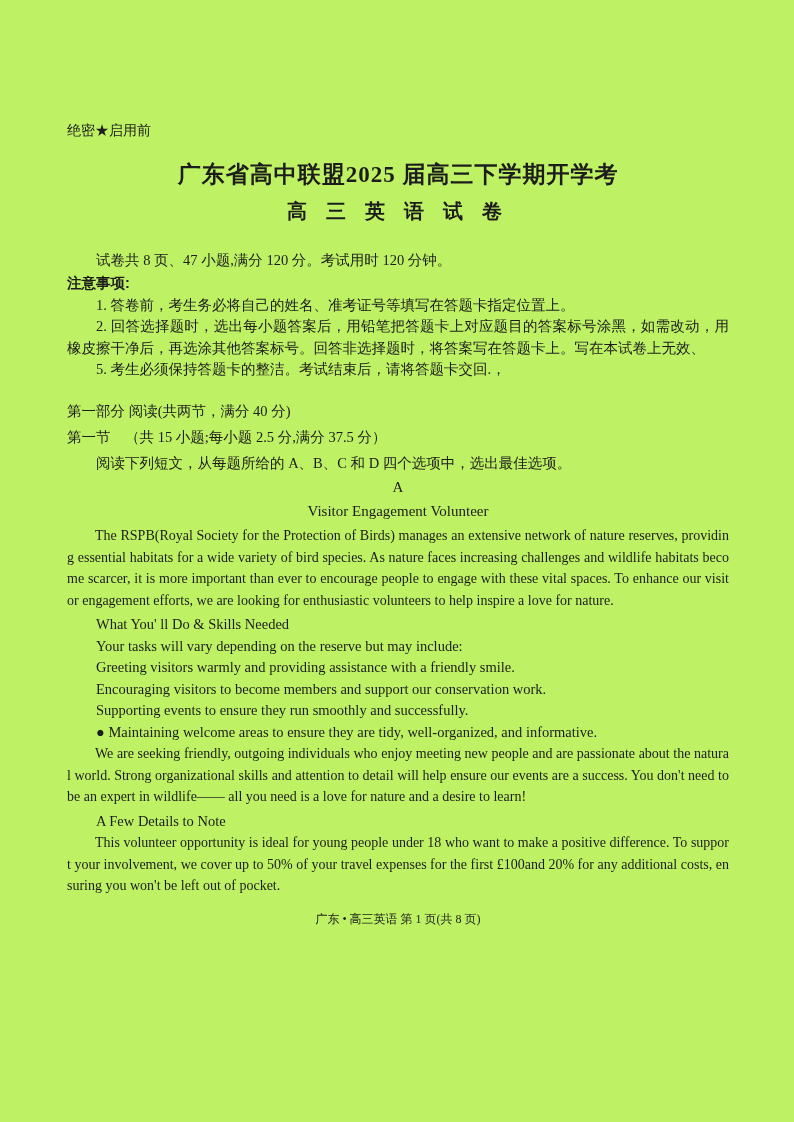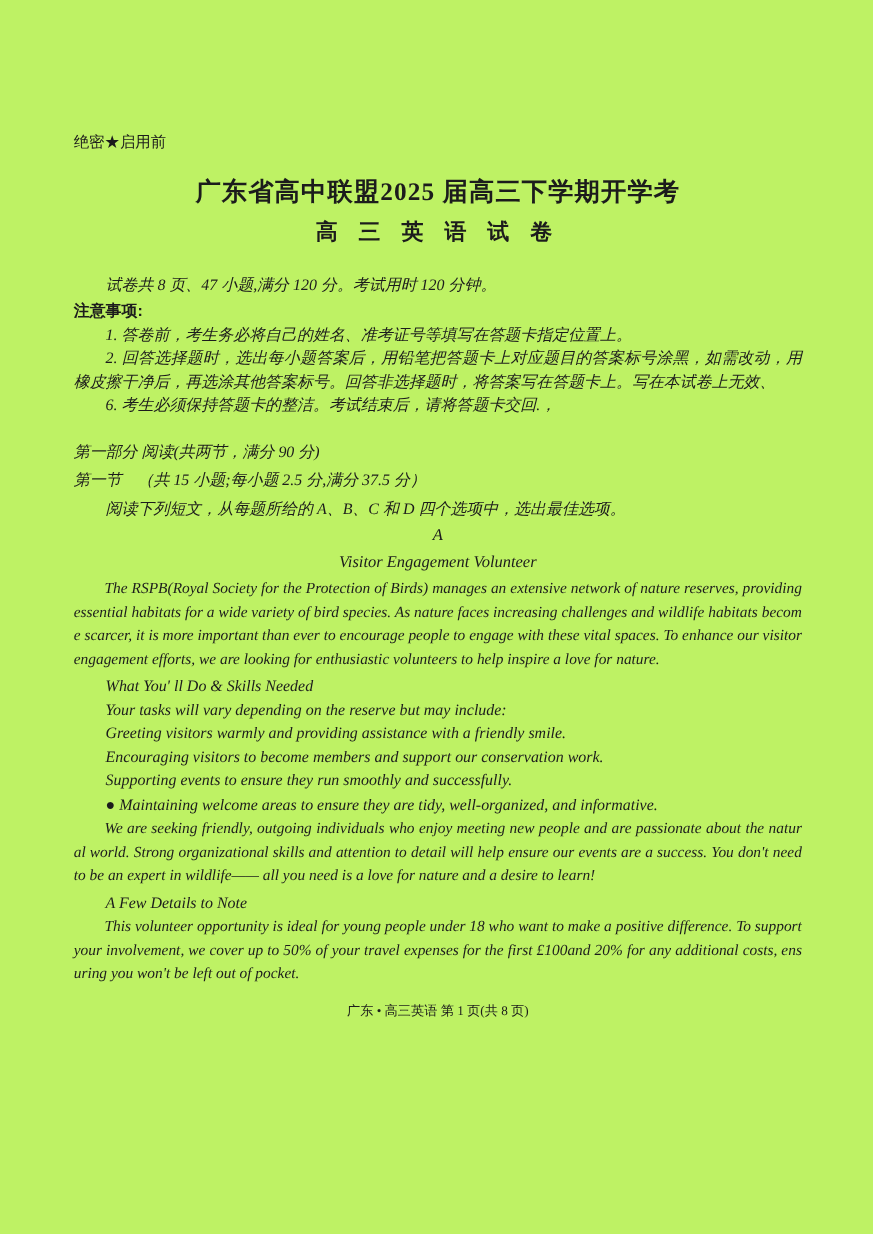--- a/index.html
+++ b/index.html
@@ -21,21 +21,21 @@
   }
   .classification { font-size: 14px; }
   .title {
     text-align: center; font-size: 23px; font-weight: bold;
     letter-spacing: 1px; margin: 18px 0 0 0; line-height: 30px;
   }
   .subtitle {
     text-align: center; font-size: 20px; font-weight: bold;
     letter-spacing: 7px; margin: 6px 0 0 0; line-height: 30px;
   }
-  p { margin: 0; font-style: italic; }
+  p { margin: 0; }
   .indent { text-indent: 2em; }
   .exam-info { margin-top: 24px; }
   .notice-heading {
     font-family: "Liberation Sans", "DejaVu Sans", sans-serif;
     font-weight: bold; font-size: 14.5px; margin-top: 2px;
   }
   .notice-item { text-align: justify; }
   .section-gap { height: 16px; }
   .part-heading { margin-top: 4px; }
   .section-heading { margin-top: 5px; }
@@ -67,25 +67,25 @@
     <h1 class="title">广东省高中联盟2025 届高三下学期开学考</h1>
 
     <h2 class="subtitle">高 三 英 语 试 卷</h2>
 
     <p class="exam-info indent">试卷共 8 页、47 小题,满分 120 分。考试用时 120 分钟。</p>
 
     <div class="notice-heading">注意事项:</div>
 
     <p class="notice-item indent">1. 答卷前，考生务必将自己的姓名、准考证号等填写在答题卡指定位置上。</p>
     <p class="notice-item indent">2. 回答选择题时，选出每小题答案后，用铅笔把答题卡上对应题目的答案标号涂黑，如需改动，用橡皮擦干净后，再选涂其他答案标号。回答非选择题时，将答案写在答题卡上。写在本试卷上无效、</p>
-    <p class="notice-item indent">6. 考生必须保持答题卡的整洁。考试结束后，请将答题卡交回.，</p>
+    <p class="notice-item indent">5. 考生必须保持答题卡的整洁。考试结束后，请将答题卡交回.，</p>
 
     <div class="section-gap"></div>
 
-    <p class="part-heading">第一部分 阅读(共两节，满分 90 分)</p>
+    <p class="part-heading">第一部分 阅读(共两节，满分 40 分)</p>
 
     <p class="section-heading">第一节　（共 15 小题;每小题 2.5 分,满分 37.5 分）</p>
 
     <p class="instruction indent">阅读下列短文，从每题所给的 A、B、C 和 D 四个选项中，选出最佳选项。</p>
 
     <p class="center passage-label">A</p>
 
     <p class="center passage-title">Visitor Engagement Volunteer</p>
 
     <p class="en p1">The RSPB(Royal Society for the Protection of Birds) manages an extensive network of nature reserves, providing essential habitats for a wide variety of bird species. As nature faces increasing challenges and wildlife habitats become scarcer, it is more important than ever to encourage people to engage with these vital spaces. To enhance our visitor engagement efforts, we are looking for enthusiastic volunteers to help inspire a love for nature.</p>

